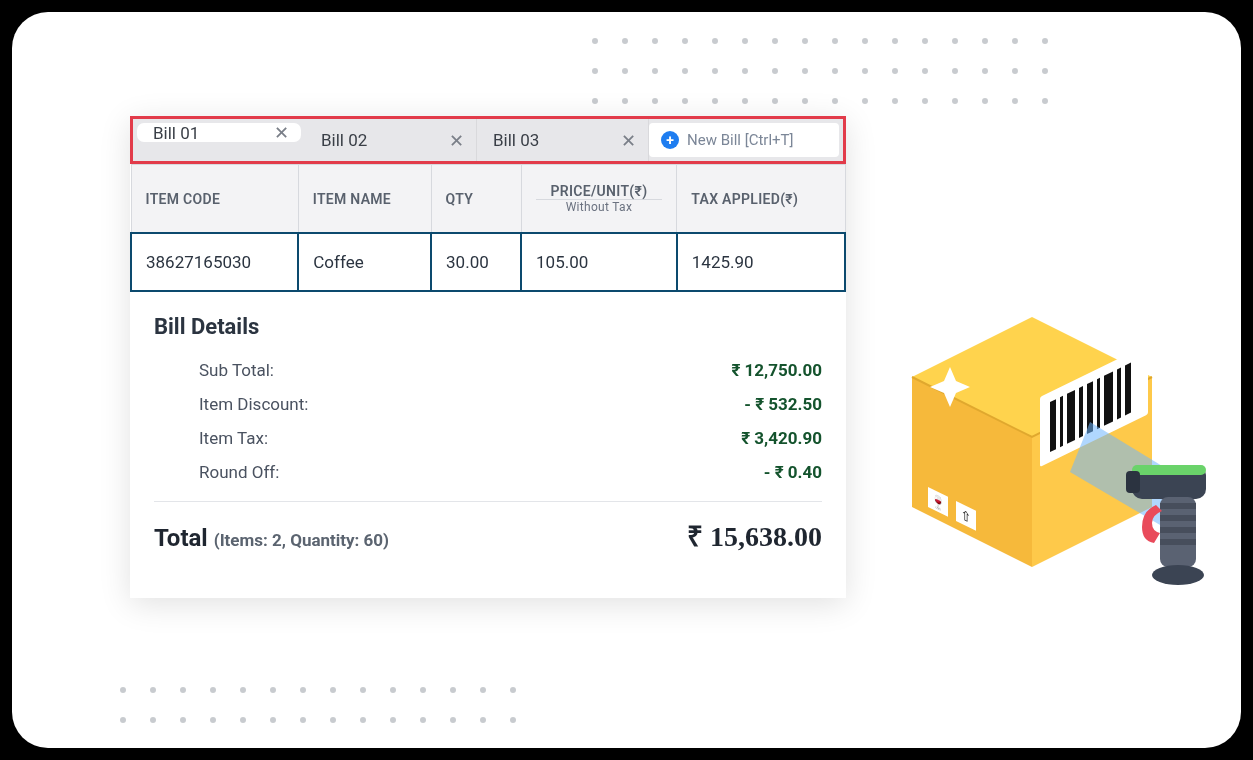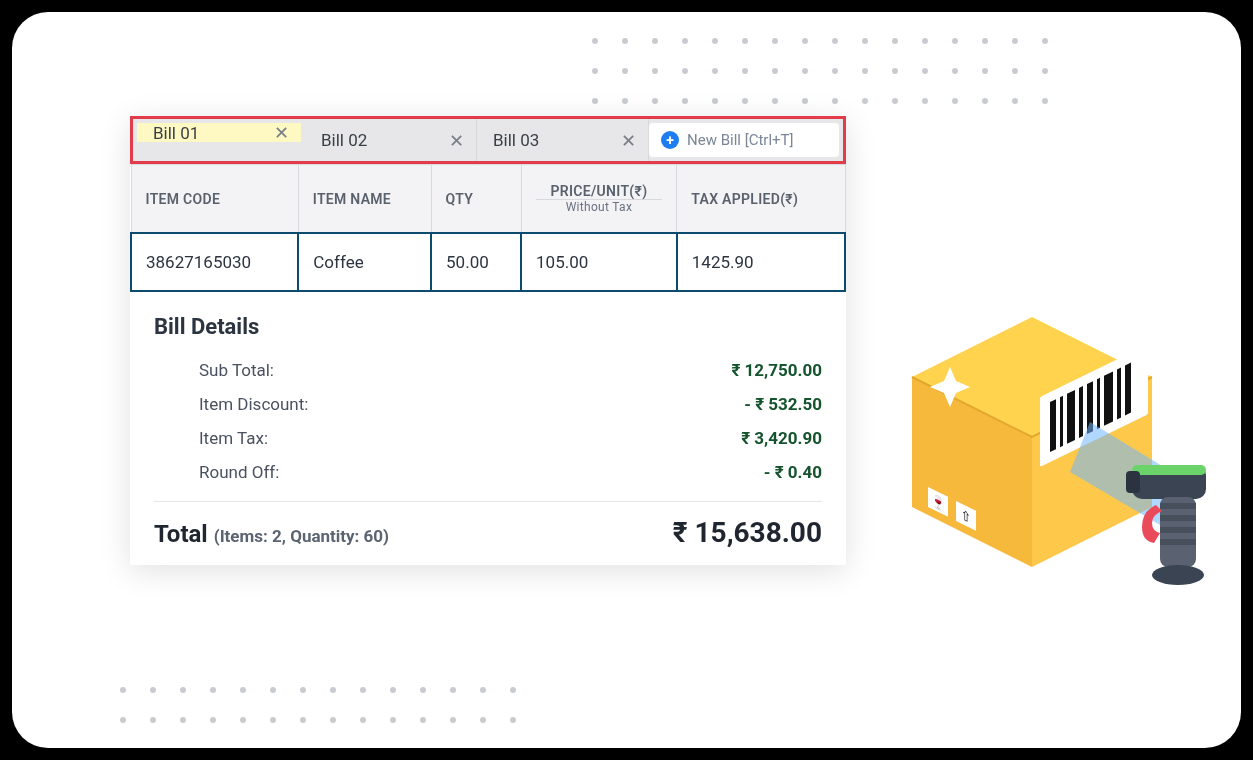--- a/index.html
+++ b/index.html
@@ -50,23 +50,23 @@
     align-items: center;
     justify-content: space-between;
     padding: 0 12px 0 16px;
     font-size: 17px;
     color: #3a3f47;
     gap: 10px;
     border-right: 1px solid rgba(0,0,0,.06);
     width: 172px;
   }
   .tab.active {
-    background: #fef9c3;
+    background: #ffffff;
     margin: 4px 4px 19px 4px;
-    border-radius: 0;
+    border-radius: 7px;
     border-right: none;
     width: 164px;
   }
   .tab .close { color: #7a7f88; font-size: 18px; cursor: pointer; }
   .newbill {
     background: #fff;
     margin: 4px 4px 4px 0;
     border-radius: 4px;
     display: flex;
     align-items: center;
@@ -99,42 +99,42 @@
   th.price .sub { display:block; font-weight:400; font-size:12px; text-align:center; color:#6b7280;}
   th.price .main { display:block; text-align:center; border-bottom:1px solid #d7d9de; }
   table.items td {
     border: 2px solid #0c4a6e;
     padding: 18px 14px;
     font-size: 17px;
     color: #2b3440;
   }
   tr.sel td { background: #e3eefb; }
   .details {
-    padding: 22px 24px 16px;
+    padding: 22px 24px 44px;
   }
   .details h3 {
     font-size: 22px;
     font-weight: 700;
     color: #2b3440;
     margin-bottom: 14px;
   }
   .drow {
     display: flex;
     justify-content: space-between;
     font-size: 17px;
     color: #4a5260;
     padding: 7px 0;
     margin-left: 45px;
   }
   .drow .val { color: #14532d; font-weight: 700; }
   .divider { height:1px; background:#e3e5e9; margin: 12px 0 14px; }
   .trow { display:flex; justify-content:space-between; align-items:baseline; }
   .trow .tl { font-size: 24px; font-weight: 700; color:#1f2630; }
   .trow .tl .meta { font-size:17px; font-weight:700; color:#5b6470; }
-  .trow .tv { font-size: 28px; font-weight: 700; color:#1f2630; }
+  .trow .tv { font-size: 28px; font-weight: 700; color:#1f2630;font-family:Liberation Serif, serif; }
   
   .illus { position:absolute; top: 235px; left: 860px; width: 340px; height: 380px; }
 </style>
 </head>
 <body>
 
 <div class="card">
 
   <div class="dots dots-top">
       <div class="dot"></div>
@@ -247,21 +247,21 @@
             <span class="main">PRICE/UNIT(₹)</span>
             <span class="sub">Without Tax</span>
           </th>
           <th>TAX APPLIED(₹)</th>
         </tr>
       </thead>
       <tbody>
         <tr>
           <td>38627165030</td>
           <td>Coffee</td>
-          <td>50.00</td>
+          <td>30.00</td>
           <td>105.00</td>
           <td>1425.90</td>
         </tr>
       </tbody>
     </table>
 
     <div class="details">
       <h3>Bill Details</h3>
       <div class="drow">
         <span>Sub Total:</span>

